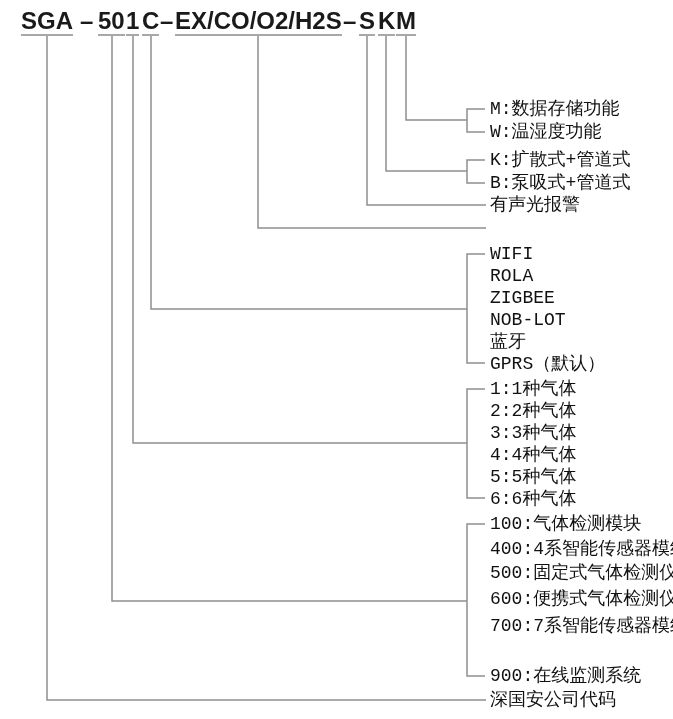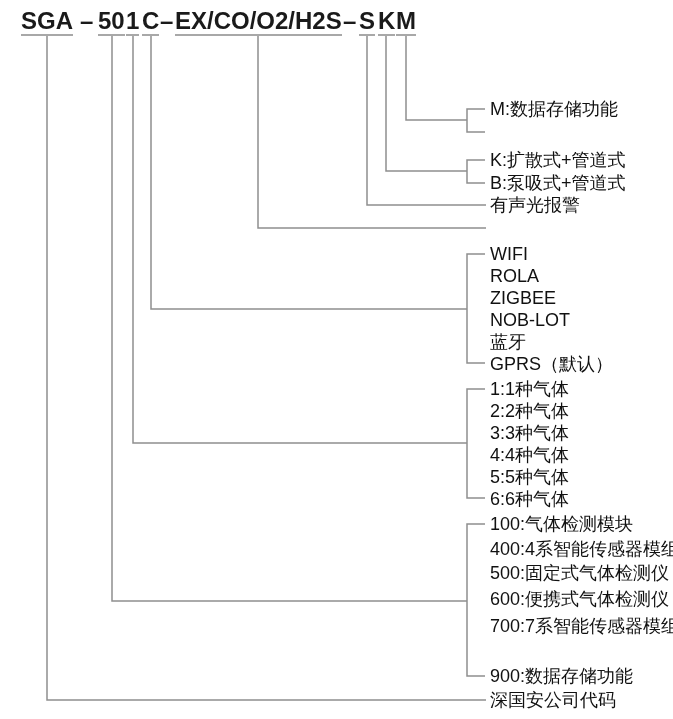--- a/index.html
+++ b/index.html
@@ -39,21 +39,21 @@
     border-bottom:2px solid var(--underline);
   }
   
   .lbl{
     position:absolute;
     left:490px;
     height:22px;
     line-height:22px;
     font-size:18px;
     color:var(--label);
-    font-family:Liberation Sans, sans-serif;
+    font-family:Liberation Mono, monospace;
     white-space:nowrap;
   }
 </style>
 </head>
 <body>
 
 <div class="diagram">
 
   <svg class="lines" viewBox="0 0 673 719" aria-hidden="true">
 
@@ -87,20 +87,21 @@
     <span class="seg u" style="left:142px">C</span>
     <span class="seg" style="left:160px">–</span>
     <span class="seg u" style="left:175px">EX/CO/O2/H2S</span>
     <span class="seg" style="left:343px">–</span>
     <span class="seg u" style="left:359px">S</span>
     <span class="seg u" style="left:378px">K</span>
     <span class="seg u" style="left:396px">M</span>
   </div>
 
   <div class="lbl" style="top:98px">M:数据存储功能</div>
+  <div class="lbl" style="top:121px">W:温湿度功能</div>
 
   <div class="lbl" style="top:172px">B:泵吸式+管道式</div>
   <div class="lbl" style="top:149px">K:扩散式+管道式</div>
 
   <div class="lbl" style="top:194px">有声光报警</div>
 
   <div class="lbl" style="top:243px">WIFI</div>
   <div class="lbl" style="top:265px">ROLA</div>
   <div class="lbl" style="top:287px">ZIGBEE</div>
   <div class="lbl" style="top:309px">NOB-LOT</div>
@@ -112,17 +113,17 @@
   <div class="lbl" style="top:422px">3:3种气体</div>
   <div class="lbl" style="top:444px">4:4种气体</div>
   <div class="lbl" style="top:466px">5:5种气体</div>
   <div class="lbl" style="top:488px">6:6种气体</div>
 
   <div class="lbl" style="top:513px">100:气体检测模块</div>
   <div class="lbl" style="top:538px">400:4系智能传感器模组</div>
   <div class="lbl" style="top:562px">500:固定式气体检测仪</div>
   <div class="lbl" style="top:588px">600:便携式气体检测仪</div>
   <div class="lbl" style="top:615px">700:7系智能传感器模组</div>
-  <div class="lbl" style="top:665px">900:数据存储功能</div>
+  <div class="lbl" style="top:665px">900:在线监测系统</div>
 
   <div class="lbl" style="top:689px">深国安公司代码</div>
 
 </div>
 
 </body></html>

